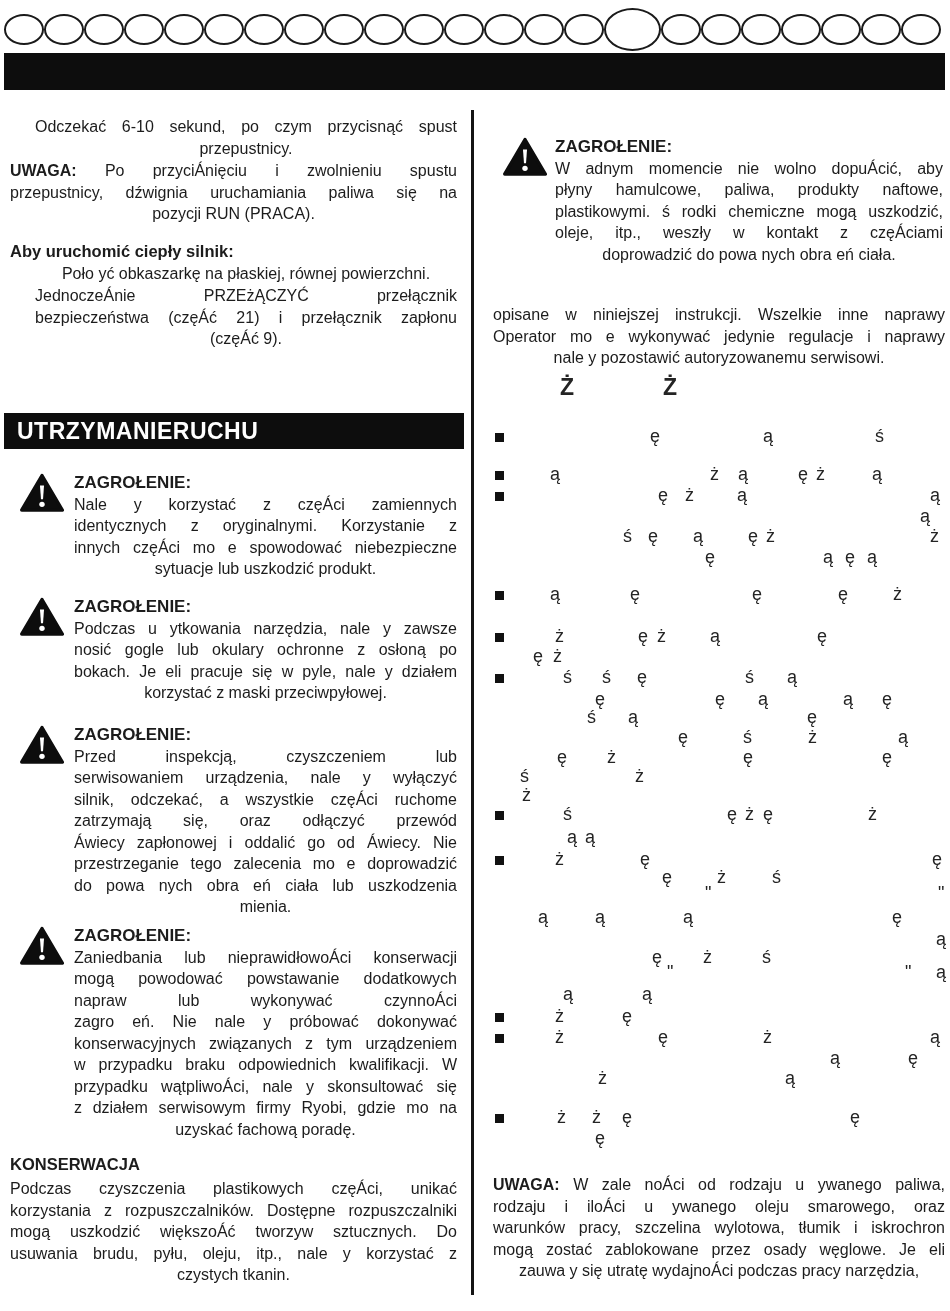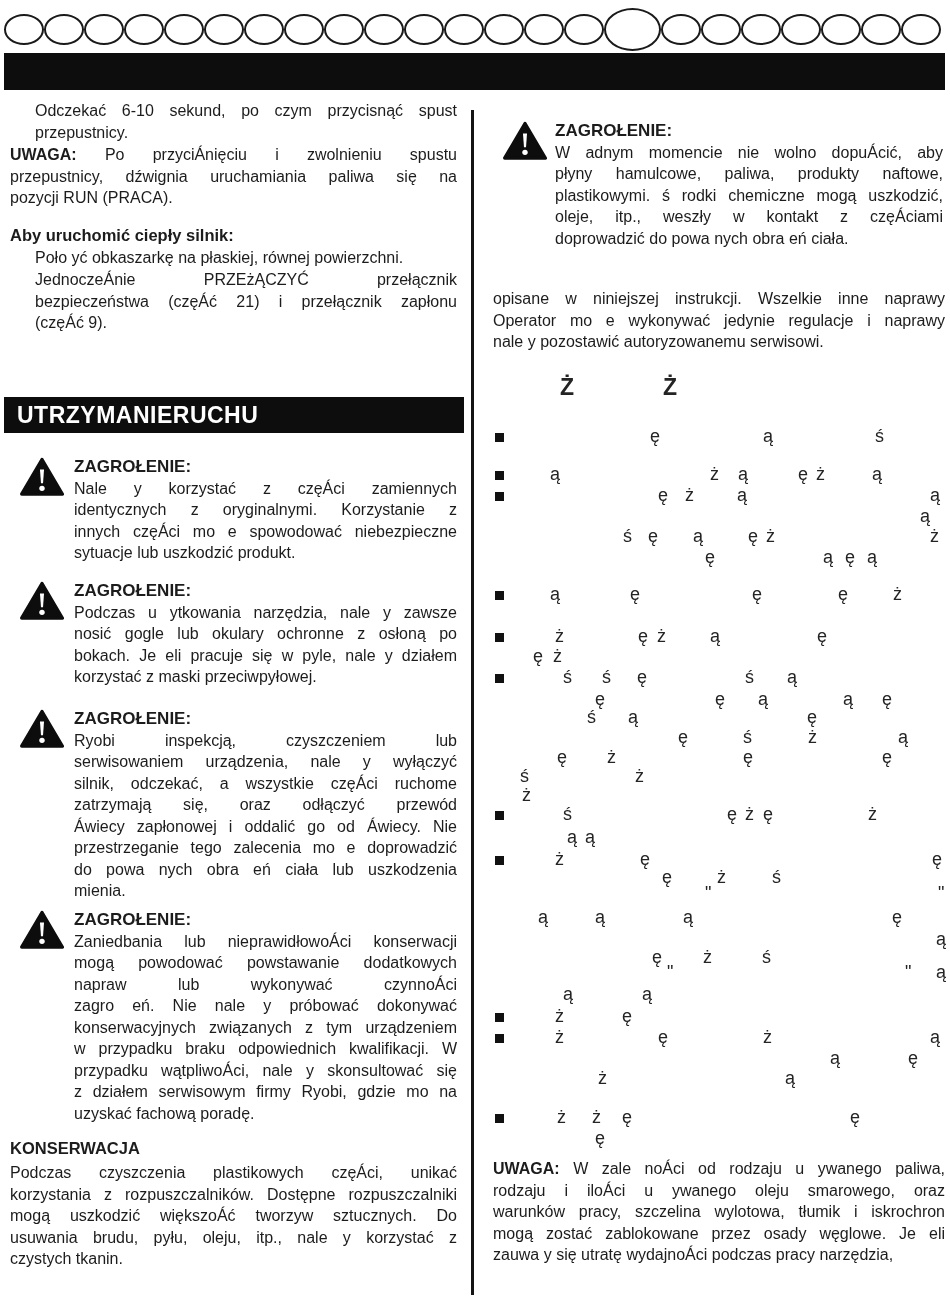--- a/index.html
+++ b/index.html
@@ -7,27 +7,27 @@
         font-family:"Liberation Sans","DejaVu Sans",sans-serif;color:#1c1c1c;
         font-size:16px;line-height:21.5px;margin:0 auto;}
   
   .chain{position:absolute;top:6px;left:4px;width:941px;height:46px;display:flex;align-items:center;}
   .ellipse{flex:0 0 auto;width:40px;height:31px;border:2.5px solid #1a1a1a;border-radius:50%;
            background:#fff;box-sizing:border-box;}
   .ellipse.large{width:57px;height:43px;}
   
   .topbar{position:absolute;top:53px;left:4px;width:941px;height:37px;background:#0d0d0d;}
   
-  .col{position:absolute;top:98px;}
+  .col{position:absolute;top:114px;}
   .col.left{left:10px;width:447px;height:1190px;}
   .col.right{left:474px;width:476px;height:1190px;}
   .divider{position:absolute;left:471px;top:110px;width:3px;height:1185px;background:#141414;}
   .abs{position:absolute;left:0;right:0;}
   .para.indent{padding-left:25px;}
-  .tline{text-align:left;}
+  .tline{text-align:center;}
   .tline.j{text-align:justify;text-align-last:justify;}
   .tline b{font-weight:bold;}
   .subhead{font-weight:bold;font-size:16.5px;}
   .secbar{position:absolute;left:-6px;width:460px;height:36px;background:#0d0d0d;color:#fff;
           font-weight:bold;font-size:23px;line-height:37px;padding-left:13px;box-sizing:border-box;
           letter-spacing:.5px;}
   
   .warn{position:absolute;left:0;right:0;}
   .wicon{position:absolute;left:10px;top:1px;width:44px;height:40px;}
   .wicon svg{width:100%;height:100%;display:block;}
@@ -135,21 +135,21 @@
     <div class="warn" style="top:610px">
       <span class="wicon">
           <svg viewBox="0 0 26 23">
             <path d="M13 1.2 L25 21.6 H1 Z" fill="#0d0d0d" stroke="#0d0d0d" stroke-width="2" stroke-linejoin="round"></path>
             <polygon points="11.8,7 14.2,7 13.6,15.2 12.4,15.2" fill="#fff"></polygon>
             <circle cx="13" cy="18.2" r="1.6" fill="#fff"></circle>
           </svg>
         </span>
       <div class="wtitle">ZAGROŁENIE:</div>
       <div class="wbody">
-          <div class="tline j">Ryobi inspekcją, czyszczeniem lub</div>
+          <div class="tline j">Przed inspekcją, czyszczeniem lub</div>
           <div class="tline j">serwisowaniem urządzenia, nale y wyłączyć</div>
           <div class="tline j">silnik, odczekać, a  wszystkie częÁci ruchome</div>
           <div class="tline j">zatrzymają się, oraz odłączyć przewód</div>
           <div class="tline j">Áwiecy zapłonowej i oddalić go od Áwiecy. Nie</div>
           <div class="tline j">przestrzeganie tego zalecenia mo e doprowadzić</div>
           <div class="tline j">do powa nych obra eń ciała lub uszkodzenia</div>
           <div class="tline">mienia.</div>
         </div>
     </div>
 

